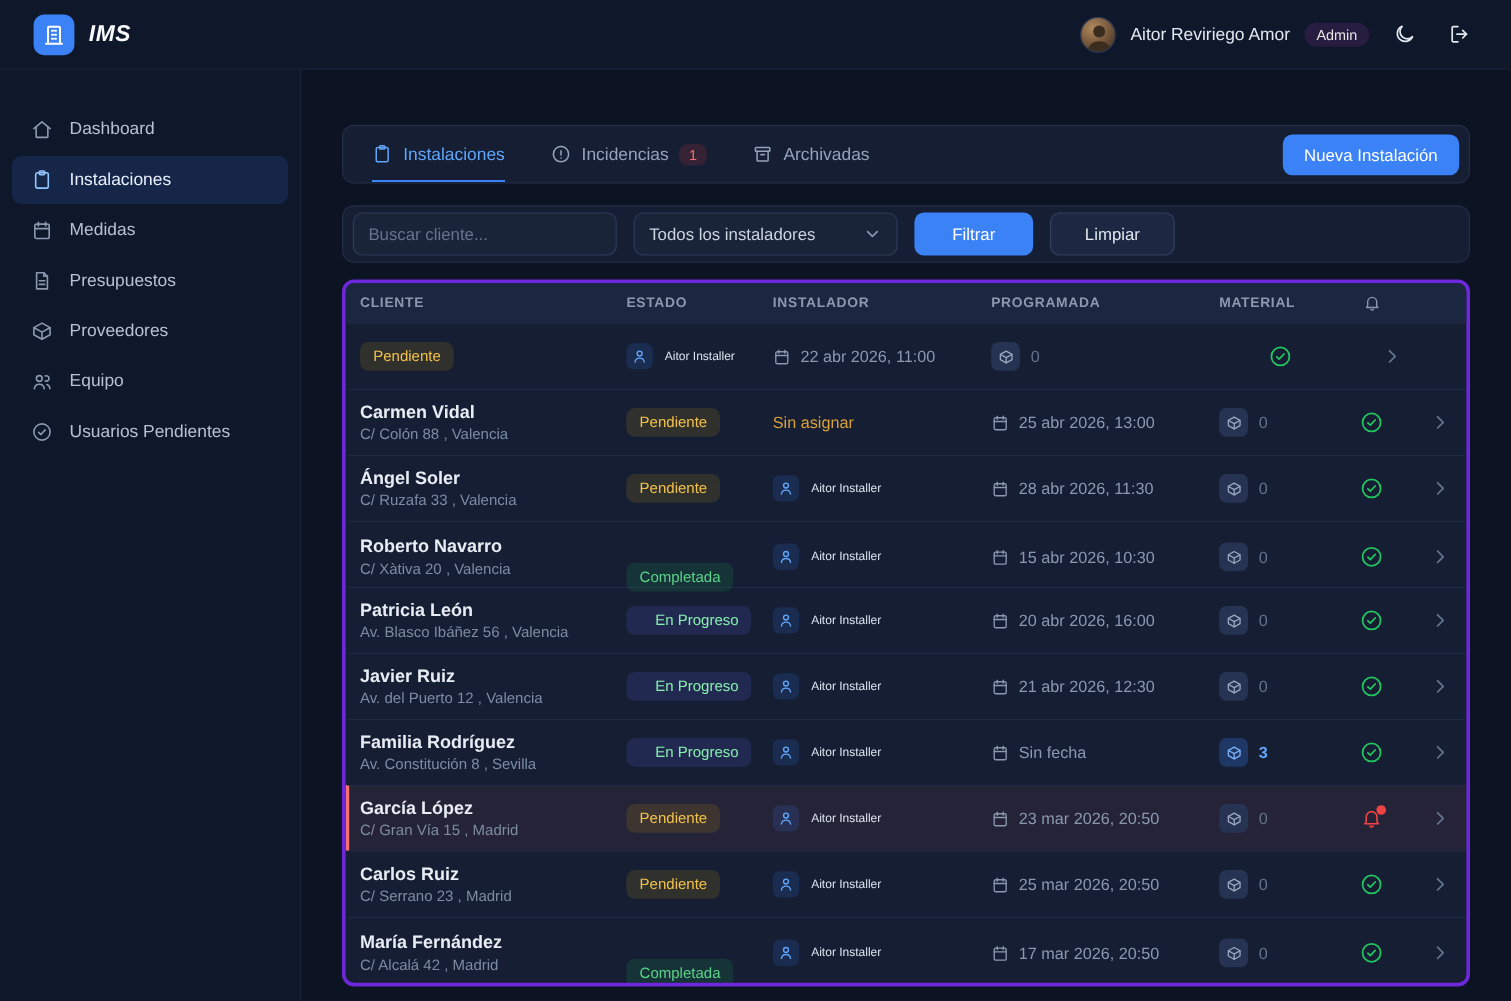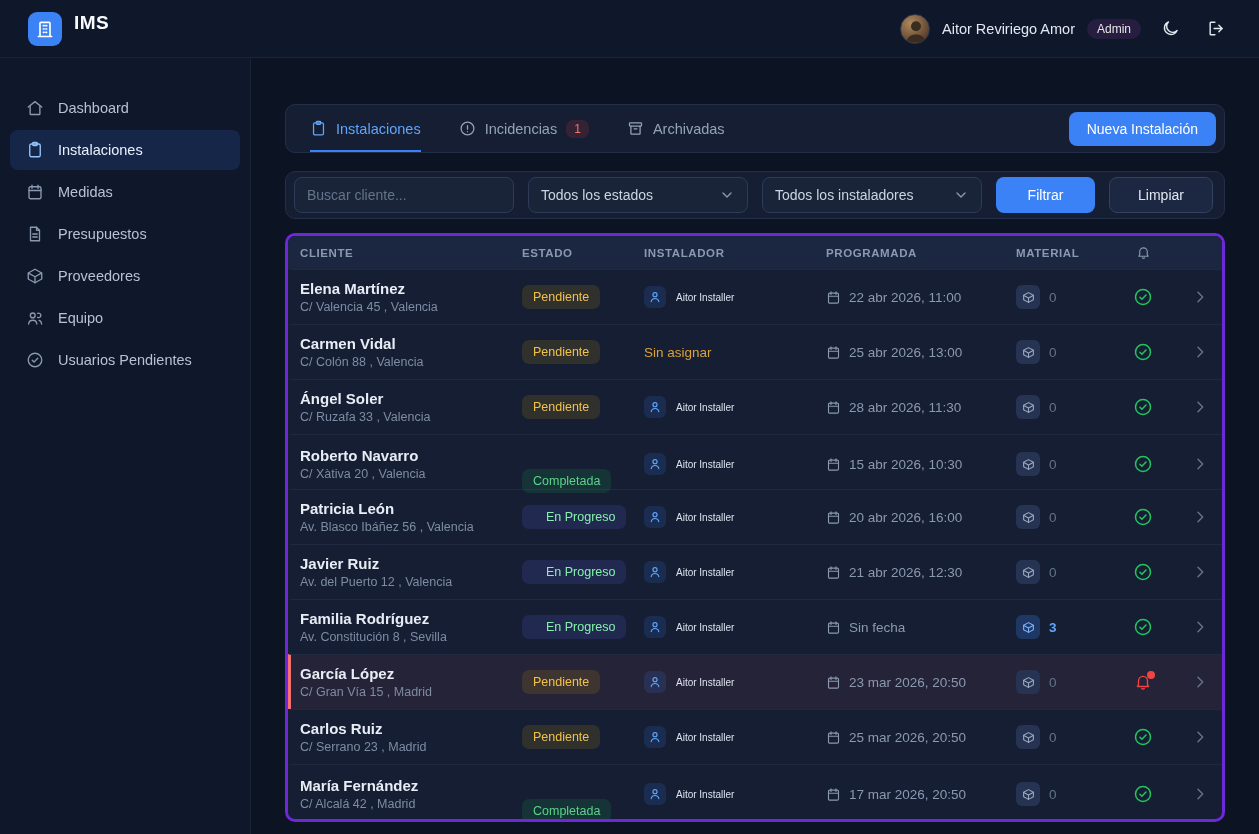--- a/index.html
+++ b/index.html
@@ -14,21 +14,21 @@
   button { font-family: inherit; cursor: pointer; }
 
   
   .topbar {
     height: 58px;
     background: #0f172a;
     border-bottom: 1px solid #1a2336;
     display: flex; align-items: center; justify-content: space-between;
     padding: 0 26px 0 28px;
   }
-  .brand { display: flex; align-items: flex-start; gap: 12px; }
+  .brand { display: flex; align-items: center; gap: 12px; font-style: italic; }
   .brand-logo {
     width: 34px; height: 34px; border-radius: 9px;
     background: #3b82f6; color: #fff;
     display: grid; place-items: center;
   }
   .brand-text { font-size: 19px; font-weight: 700; letter-spacing: .5px; color: #f8fafc; }
   .topbar-right { display: flex; align-items: center; gap: 12px; }
   .avatar {
     width: 30px; height: 30px; border-radius: 50%;
     background: radial-gradient(circle at 35% 30%, #b08a5e, #6b4e35 60%, #3d2c1e);
@@ -316,28 +316,20 @@
           </span>
           <span>Archivadas</span>
         </div>
       </div>
       <button class="primary-btn">Nueva Instalación</button>
     </div>
 
     <div class="filter-card">
       <input class="search-input" placeholder="Buscar cliente..." style="">
       <div class="select">
-        <span>Todos los estados</span>
-        <span class="chev-down">
-          <svg width="16" height="16" viewBox="0 0 24 24" fill="none" stroke="currentColor" stroke-width="2" stroke-linecap="round" stroke-linejoin="round">
-              <path d="M6 9l6 6 6-6"></path>
-            </svg>
-        </span>
-      </div>
-      <div class="select">
         <span>Todos los instaladores</span>
         <span class="chev-down">
           <svg width="16" height="16" viewBox="0 0 24 24" fill="none" stroke="currentColor" stroke-width="2" stroke-linecap="round" stroke-linejoin="round">
               <path d="M6 9l6 6 6-6"></path>
             </svg>
         </span>
       </div>
       <button class="primary-btn">Filtrar</button>
       <button class="ghost-btn">Limpiar</button>
     </div>
@@ -352,24 +344,20 @@
         <span class="th-bell">
           <svg width="15" height="15" viewBox="0 0 24 24" fill="none" stroke="currentColor" stroke-width="1.8" stroke-linecap="round" stroke-linejoin="round">
               <path d="M18 15.5v-5a6 6 0 10-12 0v5L4.5 18h15z"></path>
               <path d="M10.3 20.5a2 2 0 003.4 0"></path>
             </svg>
         </span>
         <span></span>
       </div>
       <div class="tbody">
           <div class="trow">
-    <div class="cell client">
-      <span class="client-name">Elena Martínez</span>
-      <span class="client-addr">C/ Valencia 45 , Valencia</span>
-    </div>
     <div class="cell">
       <span class="badge badge-pendiente">Pendiente</span>
     </div>
     <div class="cell installer">
       <span class="inst-ico">
         <svg width="14" height="14" viewBox="0 0 24 24" fill="none" stroke="currentColor" stroke-width="2" stroke-linecap="round" stroke-linejoin="round">
                   <circle cx="12" cy="8" r="3.5"></circle>
                   <path d="M5.5 20c.6-3.6 3-5.5 6.5-5.5s5.9 1.9 6.5 5.5"></path>
                 </svg>
       </span>

